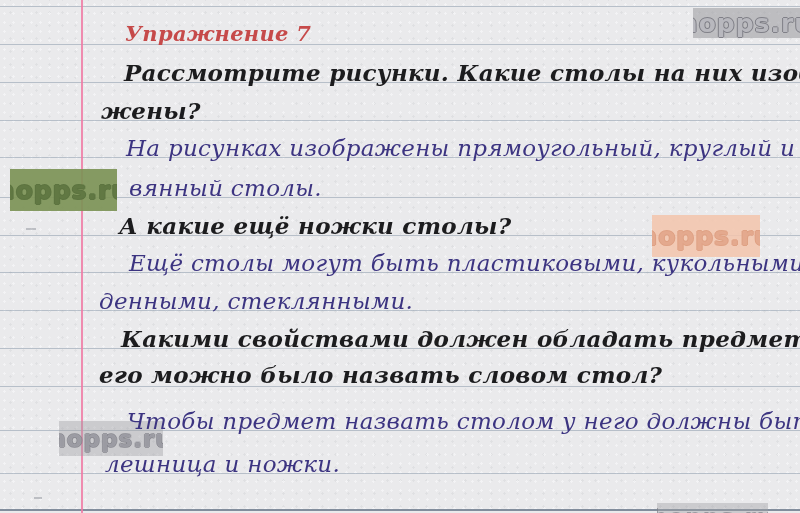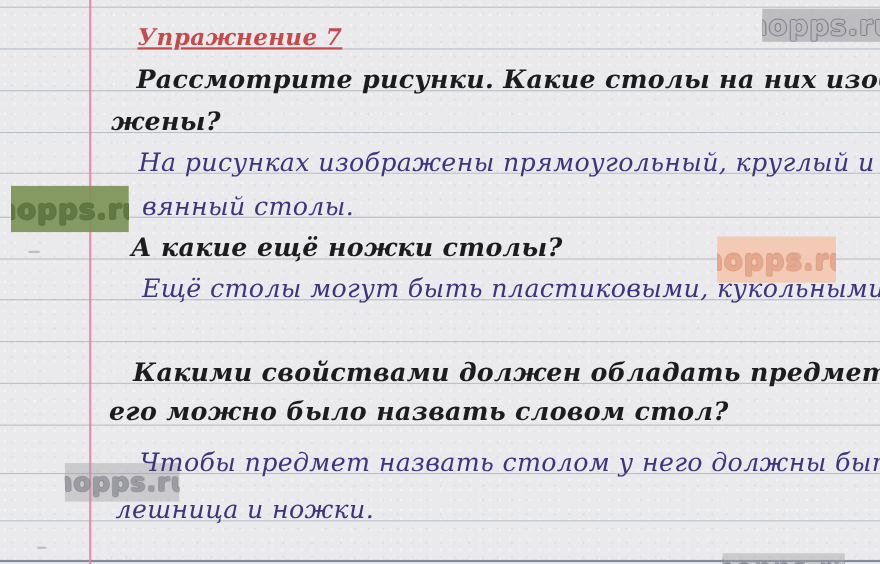--- a/index.html
+++ b/index.html
@@ -95,27 +95,28 @@
   <div class="wm pink" style="left:652px;top:215px;width:108px;height:42px;">
     <span class="wm-text">hopps.ru</span>
   </div>
   <div class="wm gray" style="left:59px;top:421px;width:104px;height:35px;">
     <span class="wm-text">hopps.ru</span>
   </div>
   <div class="wm gray sliver" style="left:657px;top:503px;width:111px;height:10px;">
     <span class="wm-text">hopps.ru</span>
   </div>
 
-  <div class="row title" style="left:125px;top:21px;text-decoration:underline;">Упражнение 7</div>
+  <div class="row title" style="left:125px;top:21px;">Упражнение 7</div>
   <div class="row q" style="left:124px;top:58px;">Рассмотрите рисунки. Какие столы на них изобра-</div>
   <div class="row q" style="left:101px;top:96px;">жены?</div>
   <div class="row a" style="left:126px;top:133px;">На рисунках изображены прямоугольный, круглый и дере-</div>
   <div class="row a" style="left:92px;top:173px;margin-left:37px;">вянный столы.</div>
   <div class="row q" style="left:119px;top:211px;">А какие ещё ножки столы?</div>
   <div class="row a" style="left:129px;top:248px;">Ещё столы могут быть пластиковыми, кукольными, обе-</div>
+  <div class="row a" style="left:99px;top:286px;">денными, стеклянными.</div>
   <div class="row q" style="left:121px;top:324px;">Какими свойствами должен обладать предмет, чтобы</div>
   <div class="row q" style="left:99px;top:360px;">его можно было назвать словом стол?</div>
   <div class="row a" style="left:127px;top:406px;">Чтобы предмет назвать столом у него должны быть сто-</div>
   <div class="row a" style="left:105px;top:449px;text-align:center;">лешница и ножки.</div>
 
   <div class="speck" style="left:26px;top:228px;width:10px;height:2px;"></div>
   <div class="speck" style="left:34px;top:497px;width:8px;height:2px;"></div>
 
 </div>
 

